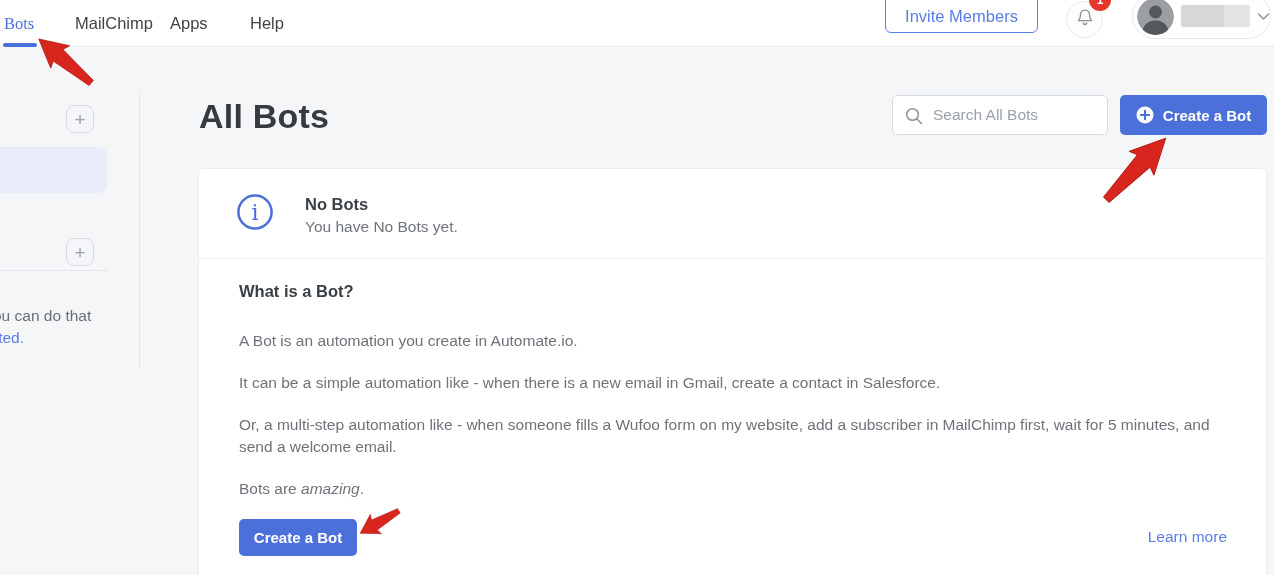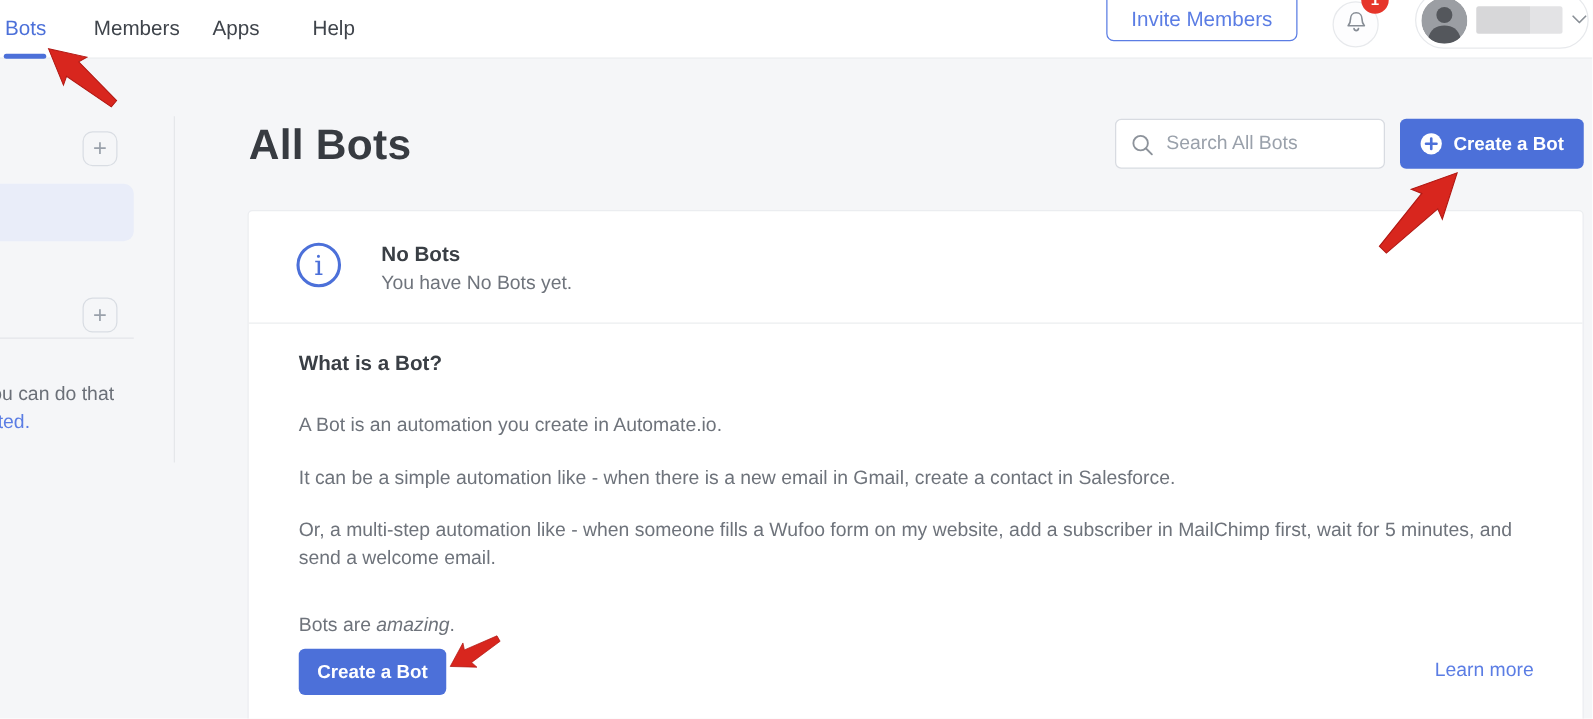--- a/index.html
+++ b/index.html
@@ -11,21 +11,21 @@
   }
   
   .topnav {
     position:absolute; left:0; top:0; width:1274px; height:47px;
     background:#ffffff; border-bottom:1px solid #e9ebee;
   }
   .nav-item {
     position:absolute; top:0; height:47px; display:flex; align-items:center;
     font-size:16.5px; color:#3f444b; cursor:pointer;
   }
-  .nav-item.active { color:#4c70d9; font-weight:500; }
+  .nav-item.active { color:#4c70d9; font-weight:500;font-family:Liberation Serif, serif; }
   .nav-underline {
     position:absolute; left:3px; top:43px; width:34px; height:4px;
     background:#4c70d9; border-radius:2px;
   }
   .invite-btn {
     position:absolute; left:885px; top:-9px; width:153px; height:42px;
     background:#ffffff; border:1.5px solid #5b7de4; border-radius:6px;
     color:#5b7de4; font-size:16.5px; font-weight:500;
     display:flex; align-items:center; justify-content:center; padding-top:8px;
     cursor:pointer;
@@ -95,38 +95,38 @@
   .card {
     position:absolute; left:198px; top:168px; width:1069px; height:420px;
     background:#ffffff; border:1px solid #ebedf0; border-radius:4px;
   }
   .info-ico { position:absolute; left:37px; top:24px; }
   .empty-title { position:absolute; left:106px; top:26px; font-size:16.5px; font-weight:700; color:#3a3f45; }
   .empty-sub { position:absolute; left:106px; top:49px; font-size:15.5px; color:#6f747c; }
   .card-divider { position:absolute; left:0; top:89px; width:100%; height:1px; background:#eceef0; }
   .about-heading { position:absolute; left:40px; top:113px; font-size:16.5px; font-weight:600; color:#3a3f45; }
   .para { position:absolute; left:40px; font-size:15.5px; color:#6e737b; line-height:22px; }
-  .p1 { top:161px; } .p2 { top:203px; } .p3 { top:245px; width:990px; } .p4 { top:309px;margin-top:12px; }
+  .p1 { top:161px; } .p2 { top:203px; } .p3 { top:245px; width:990px; } .p4 { top:309px; }
   .create-bottom { position:absolute; left:40px; top:350px; width:118px; height:37px; font-weight:600; }
   .learn-more { position:absolute; right:39px; top:359px; font-size:15.5px; color:#5b7de4; cursor:pointer;margin-left:12px; }
 
   
   .red-arrow { position:absolute; pointer-events:none; }
   .arrow1 { left:29px;  top:44px;  width:72px; height:34px; transform:rotate(-140deg); }
   .arrow2 { left:1091px;top:149px; width:90px; height:40px; transform:rotate(-46deg); }
   .arrow3 { left:356px; top:509px; width:47px; height:26px; transform:rotate(150deg); }
 </style>
 </head>
 <body>
 
 <div id="app">
 
   <div class="topnav">
     <div class="nav-item active" style="left:4px;">Bots</div>
-    <div class="nav-item" style="left:75px;">Members</div>
+    <div class="nav-item" style="left:75px;">MailChimp</div>
     <div class="nav-item" style="left:170px;">Apps</div>
     <div class="nav-item" style="left:250px;">Help</div>
     <div class="nav-underline"></div>
 
     <button class="invite-btn">Invite Members</button>
 
     <div class="bell-wrap">
       <span>
         <svg width="18" height="19" viewBox="0 0 18 19" fill="none">
           <path d="M9 2.2 C6 2.2 4.4 4.6 4.4 7.2 C4.4 10.6 3.2 11.8 2.5 12.6 L15.5 12.6 C14.8 11.8 13.6 10.6 13.6 7.2 C13.6 4.6 12 2.2 9 2.2 Z" stroke="#878d95" stroke-width="1.3" stroke-linejoin="round"></path>

